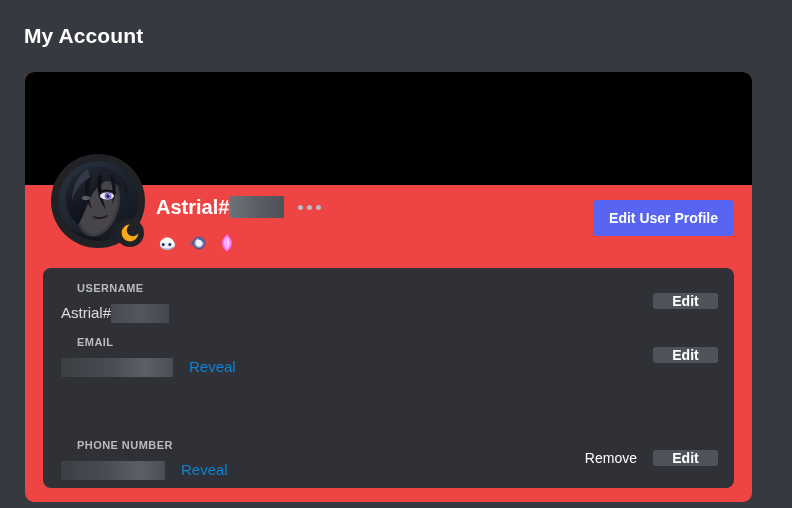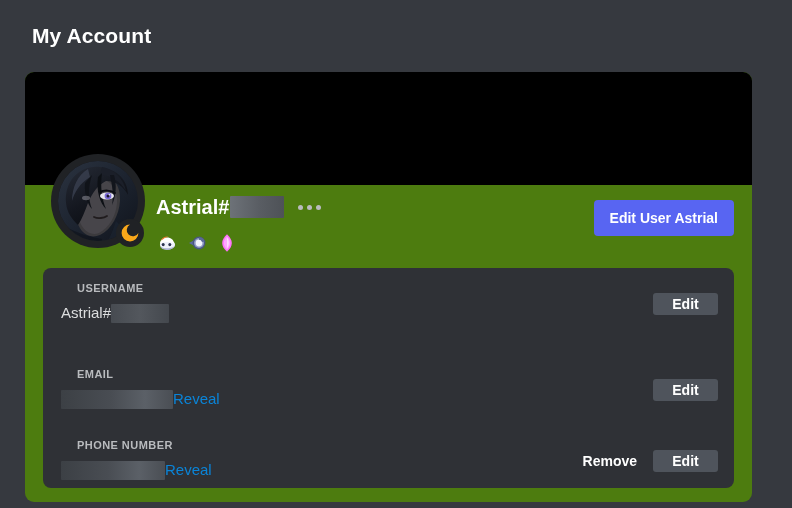--- a/index.html
+++ b/index.html
@@ -20,31 +20,30 @@
 
   
   .page-title {
     position: absolute;
     left: 24px;
     top: 24px;
     font-size: 21px;
     font-weight: bold;
     color: #ffffff;
     letter-spacing: 0.1px;
-    margin-left: 8px;
   }
 
   
   .account-card {
     position: absolute;
     left: 25px;
     top: 72px;
     width: 727px;
     height: 430px;
-    background: #4d7c0f;
+    background: #ef4444;
     border-radius: 9px;
     overflow: hidden;
   }
 
   .card-banner {
     position: absolute;
     left: 0;
     top: 0;
     width: 100%;
     height: 113px;
@@ -187,21 +186,21 @@
     border-radius: 8px;
   }
 
   .field-row {
     position: absolute;
     left: 0;
     width: 100%;
     height: 62px;
   }
   .field-row.r1 { top: 14px; }
-  .field-row.r2 { top: 100px; padding-left: 14px; }
+  .field-row.r2 { top: 68px; padding-left: 14px; }
   .field-row.r3 { top: 171px; }
 
   .field-label {
     position: absolute;
     left: 18px;
     top: 0;
     font-size: 11px;
     font-weight: bold;
     letter-spacing: 0.45px;
     color: #b9bbbe;
@@ -228,43 +227,43 @@
     vertical-align: middle;
   }
   .redact-bar.username { width: 58px; background: linear-gradient(90deg, #474b51 0%, #53575d 50%, #44484e 100%); }
   .redact-bar.email    { width: 112px; }
   .redact-bar.phone    { width: 104px; }
 
   .reveal-link {
     color: #0a84d8;
     font-size: 15px;
     cursor: pointer;
-    margin-left: 0px;
+    margin-left: 16px;
   }
 
   
   .row-actions {
     position: absolute;
     right: 16px;
     top: 11px;
     display: flex;
     align-items: center;
     gap: 16px;
   }
 
   .remove-link {
     color: #ffffff;
     font-size: 14px;
-    font-weight: bold;
+    font-weight: normal;
     cursor: pointer;
   }
 
   .edit-btn {
     width: 65px;
-    height: 22px;
+    height: 16px;
     background: #4f545c;
     color: #ffffff;
     font-size: 14px;
     font-weight: bold;
     border: none;
     border-radius: 3px;
     cursor: pointer;
     font-family: "Liberation Sans", "DejaVu Sans", sans-serif;
   }
 </style>
@@ -365,21 +364,21 @@
     </span>
     <span class="badge-item">
       <svg width="20" height="20" viewBox="0 0 20 20" xmlns="http://www.w3.org/2000/svg">
         <path d="M10 1.2 C13.2 4.2 14.8 7 14.8 10 C14.8 13 13.2 15.8 10 18.8 C6.8 15.8 5.2 13 5.2 10 C5.2 7 6.8 4.2 10 1.2 Z" fill="#ff73fa"></path>
         <path d="M10 3.2 C12.2 5.6 13.2 7.8 13.2 10 C13.2 12.2 12.2 14.4 10 16.8 C7.8 14.4 6.8 12.2 6.8 10 C6.8 7.8 7.8 5.6 10 3.2 Z" fill="#ffa7ff"></path>
         <path d="M10 4.6 C11.2 6.4 11.8 8.2 11.8 10 C11.8 11.8 11.2 13.6 10 15.4 Z" fill="#ffe0ff" opacity="0.9"></path>
       </svg>
     </span>
   </div>
 
-  <button class="edit-profile-btn">Edit User Astrial</button>
+  <button class="edit-profile-btn">Edit User Profile</button>
 
   <div class="fields-panel">
 
     <div class="field-row r1">
       <div class="field-label">USERNAME</div>
       <div class="field-value">
         <span>Astrial#</span>
         <span class="redact-bar username"></span>
       </div>
       <div class="row-actions">

